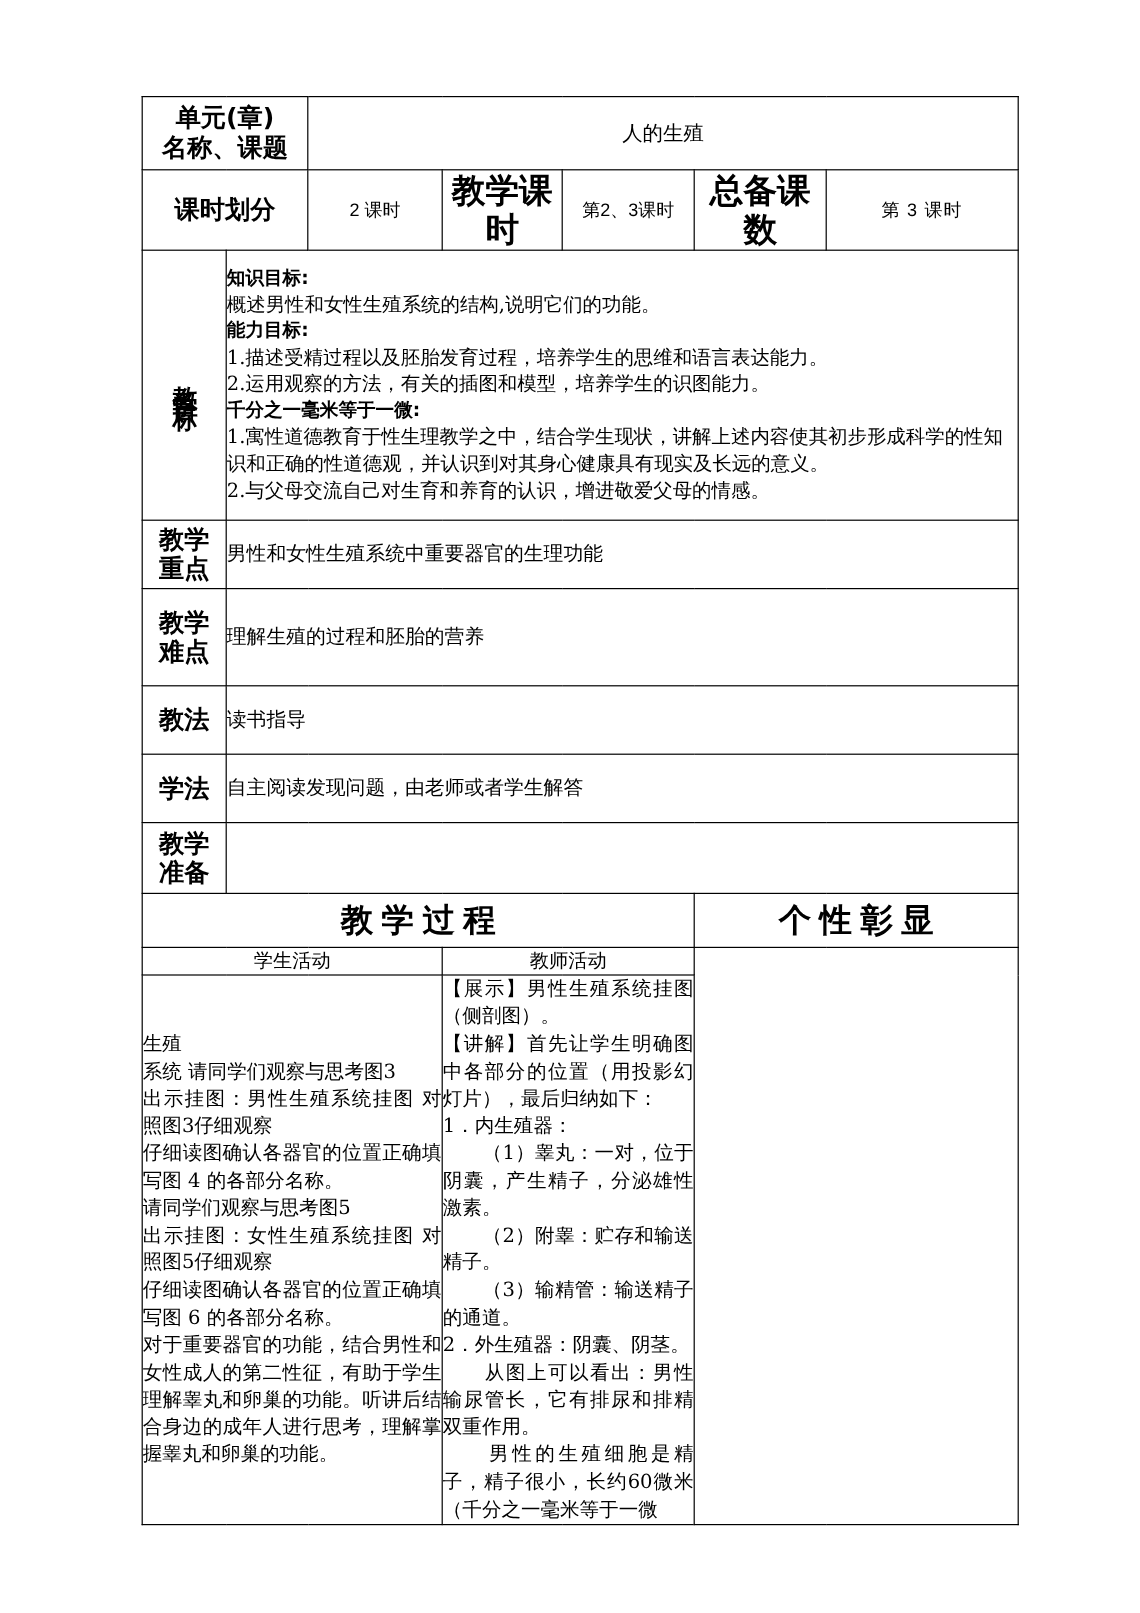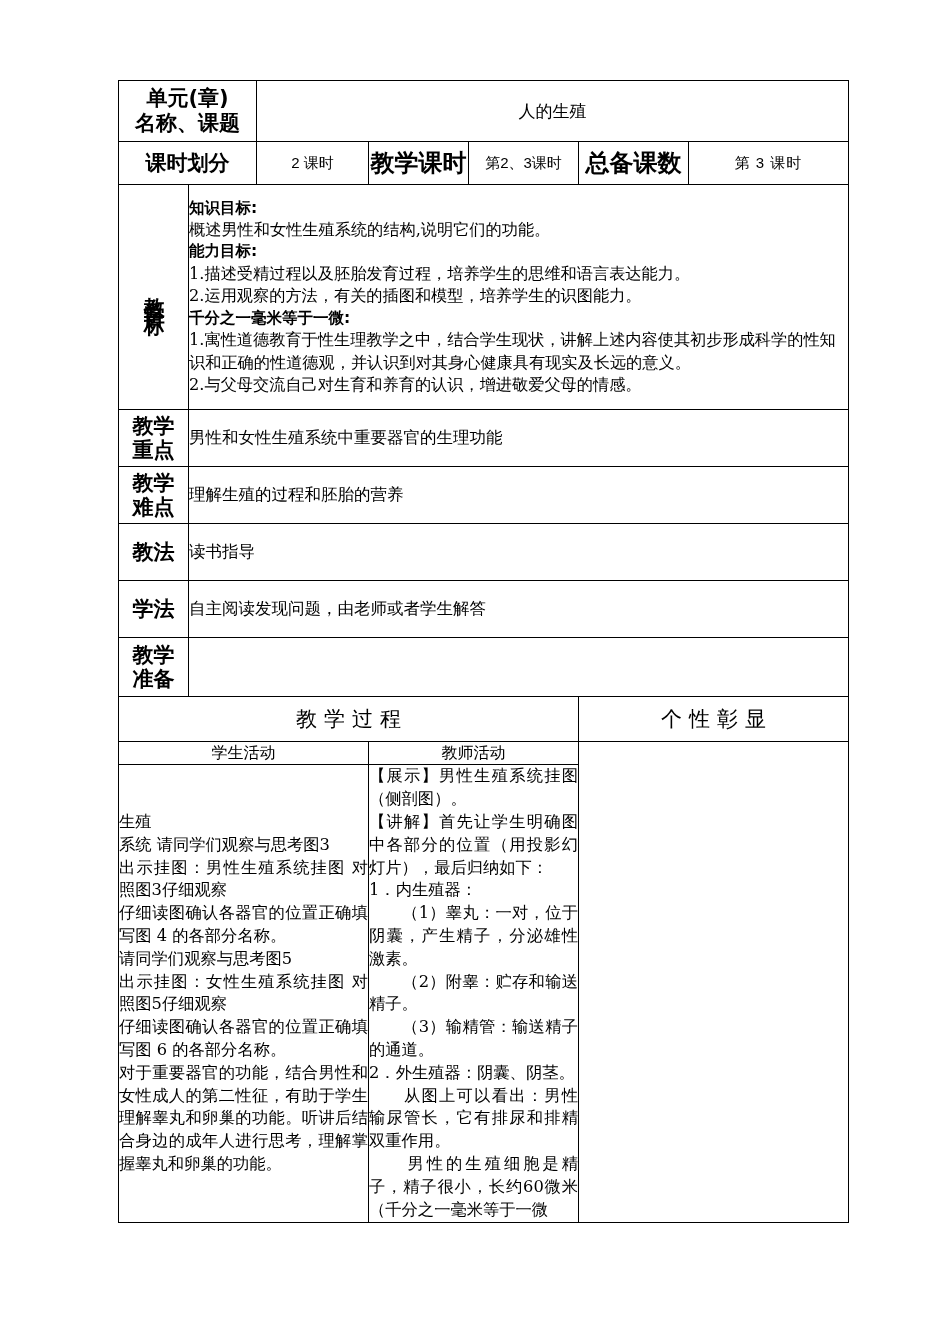--- a/index.html
+++ b/index.html
@@ -37,21 +37,21 @@
   
   .lbl {
     font-family: "DejaVu Sans", "Liberation Sans", sans-serif;
     font-weight: bold;
     text-align: center;
     font-size: 21px;
     line-height: 1.18;
     letter-spacing: 0px;
   }
   .lbl-sm {
-    font-size: 24px;
+    font-size: 28px;
   }
   .lbl-vert {
     font-family: "DejaVu Sans", "Liberation Sans", sans-serif;
     font-weight: bold;
     text-align: center;
     font-size: 21px;
     line-height: 1.5;
   }
   
   .val {
@@ -85,22 +85,22 @@
     font-size: 15.5px;
     display: block;
   }
   .goals .p {
     display: block;
     font-family: "DejaVu Serif", "Liberation Serif", serif;
   }
   
   .proc-head {
     font-family: "DejaVu Sans", "Liberation Sans", sans-serif;
-    font-weight: normal;
-    font-size: 21px;
+    font-weight: bold;
+    font-size: 27px;
     text-align: center;
     letter-spacing: 7px;
     text-indent: 7px;
   }
   .subhead {
     font-family: Liberation Serif, serif;
     font-size: 16px;
     text-align: center;
     padding: 1px 0;
   }
@@ -178,21 +178,21 @@
 
     <tr>
       <td class="lbl" style="height:56px;line-height:1.15">
         <span style="display:block;width:2.2em;margin:0 auto;word-break:break-all">教学重点</span>
       </td>
       <td colspan="6" class="val-body">男性和女性生殖系统中重要器官的生理功能</td>
     </tr>
 
     <tr>
       <td class="lbl" style="height:56px;line-height:1.15">
-        <span style="display:block;width:2.2em;margin:4px auto;word-break:break-all">教学难点</span>
+        <span style="display:block;width:2.2em;margin:16px auto;word-break:break-all">教学难点</span>
       </td>
       <td colspan="6" class="val-body">理解生殖的过程和胚胎的营养</td>
     </tr>
 
     <tr>
       <td class="lbl" style="height:56px">教法</td>
       <td colspan="6" class="val-body">读书指导</td>
     </tr>
 
     <tr>

